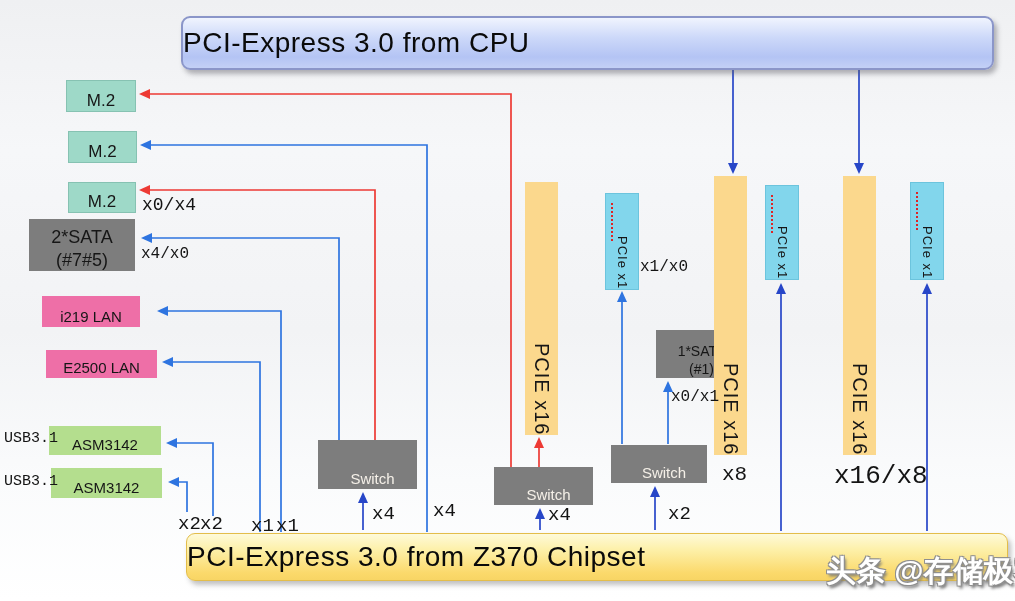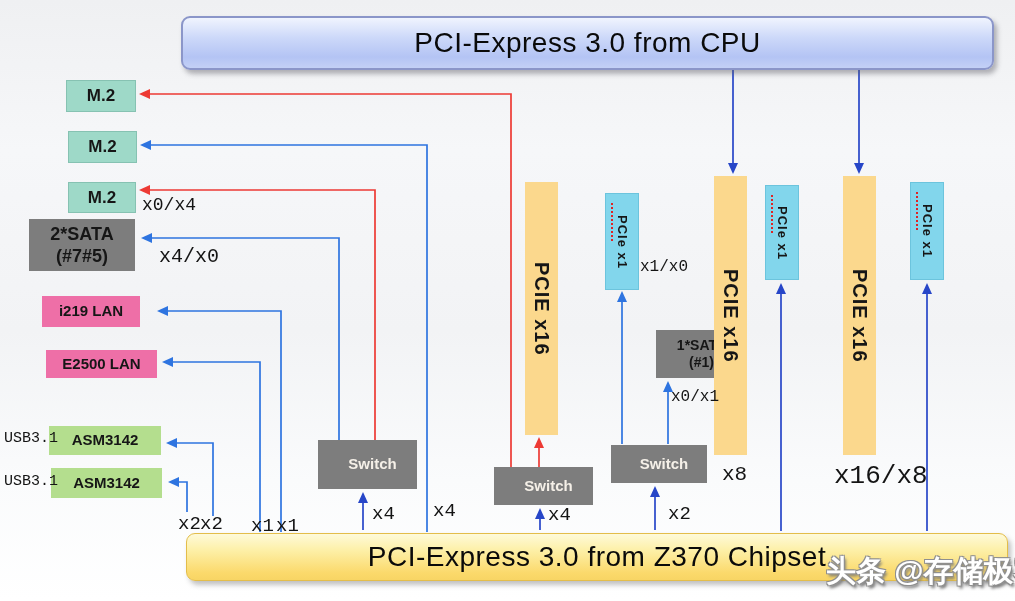--- a/index.html
+++ b/index.html
@@ -3,38 +3,38 @@
 <meta charset="utf-8">
 <style>
   html,body { margin:0; padding:0; background:#ffffff; }
   .stage {
     position:relative; width:1015px; height:601px; overflow:hidden;
     background: linear-gradient(180deg,#eff0f2 0%,#f6f7f9 25%,#f2f3f5 55%,#fafbfc 80%,#ffffff 100%);
     font-family:"Liberation Sans", sans-serif;
   }
   #wires { position:absolute; left:0; top:0; width:1015px; height:601px; }
   .banner {
-    position:absolute; display:flex; align-items:center; justify-content:center;
+    position:absolute; display:flex; align-items:center; 
     border-radius:9px; font-size:28px; color:#0a0a0a; letter-spacing:0.5px;
   }
   .banner-top {
     left:181px; top:16px; width:809px; height:50px;
     background: linear-gradient(180deg,#f0f4fe 0%,#ccd8f9 40%,#b4c4f4 78%,#c3d0f6 100%);
     border:2px solid #8b96c9;
     box-shadow: 3px 4px 5px rgba(90,90,100,0.45);
   }
   .banner-bottom {
     left:186px; top:533px; width:820px; height:46px;
     background: linear-gradient(180deg,#fefad9 0%,#fdf0a8 35%,#fbd96b 85%,#f8d564 100%);
     border:1px solid #e3bd4a;
     box-shadow: 3px 4px 5px rgba(120,120,120,0.45);
   }
   .node {
-    position:absolute; display:flex; flex-direction:column; align-items:center; justify-content:center;
-    color:#161616; line-height:1.25; text-align:center;font-weight:bold;
+    position:absolute; display:flex; flex-direction:column; align-items:center; justify-content:flex-end;
+    color:#161616; line-height:1.25; text-align:center;
   }
   .node.vertical .node-line { writing-mode: vertical-rl; letter-spacing:1px; }
   .kind-switch { color:#f5f0e8;padding-left:10px; }
   .kind-teal   { border:1px solid #86c2b2; }
   .kind-cyan   { border:1px solid #6cc4dd; }
   .squiggle {
     position:absolute; left:calc(50% - 11px); top:9px; width:2px; height:38px;
     background: repeating-linear-gradient(180deg,#e02424 0 2px, transparent 2px 4px);
   }
   .lane-label {
@@ -148,21 +148,21 @@
       </div>
       <div class="node kind-cyan vertical" style="left: 765px; top: 185px; width: 32px; height: 93px; font-size: 13px; background: rgb(130, 214, 236);">
         <div class="node-line">PCIe x1</div>
         <div class="squiggle"></div>
       </div>
       <div class="node kind-cyan vertical" style="left: 910px; top: 182px; width: 32px; height: 96px; font-size: 13px; background: rgb(130, 214, 236);">
         <div class="node-line">PCIe x1</div>
         <div class="squiggle"></div>
       </div>
       <div class="lane-label" style="left: 142px; top: 195px; font-size: 18px;">x0/x4</div>
-      <div class="lane-label" style="left: 159px; top: 245px; font-size: 20px; text-align: right;">x4/x0</div>
+      <div class="lane-label" style="left: 141px; top: 245px; font-size: 16px; text-align: right;">x4/x0</div>
       <div class="lane-label" style="left: 640px; top: 258px; font-size: 16px;">x1/x0</div>
       <div class="lane-label" style="left: 671px; top: 388px; font-size: 16px;">x0/x1</div>
       <div class="lane-label" style="left: 178px; top: 513px; font-size: 19px;">x2</div>
       <div class="lane-label" style="left: 200px; top: 513px; font-size: 19px;">x2</div>
       <div class="lane-label" style="left: 251px; top: 515px; font-size: 19px;">x1</div>
       <div class="lane-label" style="left: 276px; top: 515px; font-size: 19px;">x1</div>
       <div class="lane-label" style="left: 372px; top: 503px; font-size: 19px;">x4</div>
       <div class="lane-label" style="left: 433px; top: 500px; font-size: 19px;">x4</div>
       <div class="lane-label" style="left: 548px; top: 504px; font-size: 19px;">x4</div>
       <div class="lane-label" style="left: 668px; top: 503px; font-size: 19px;">x2</div>

